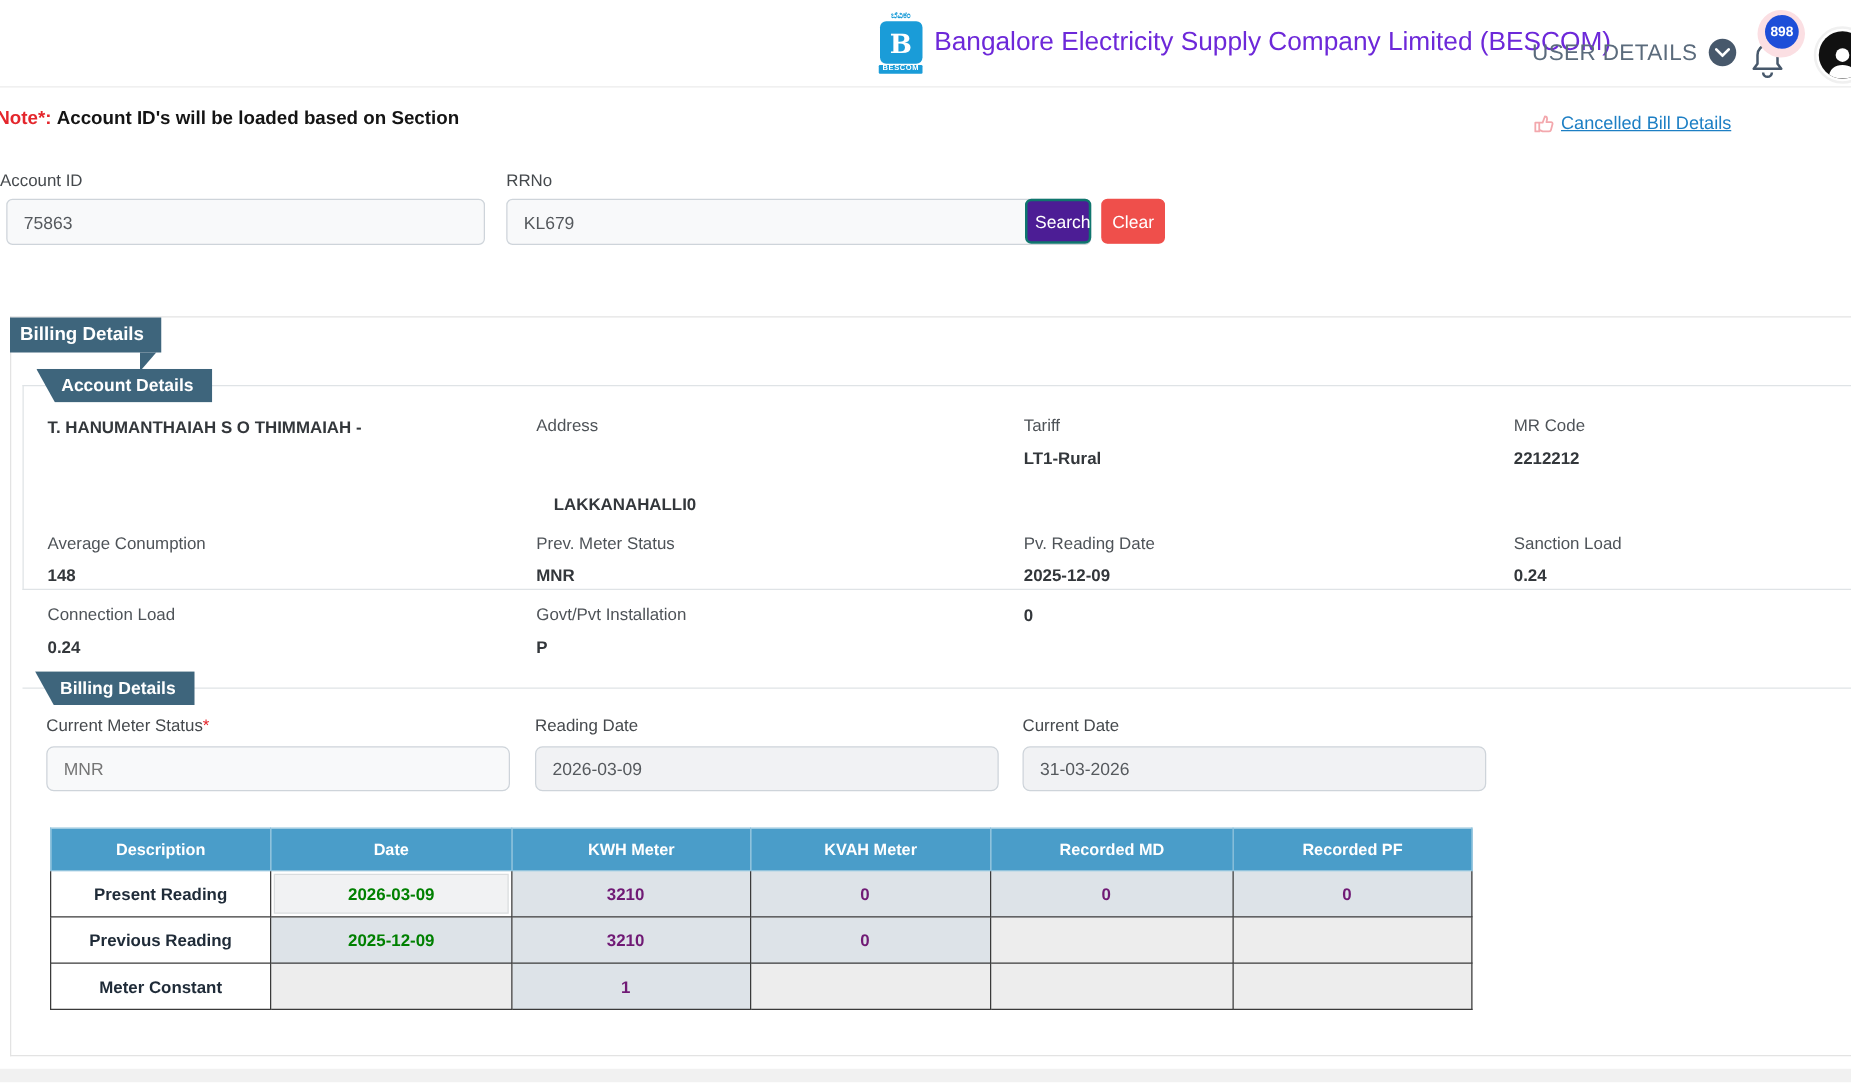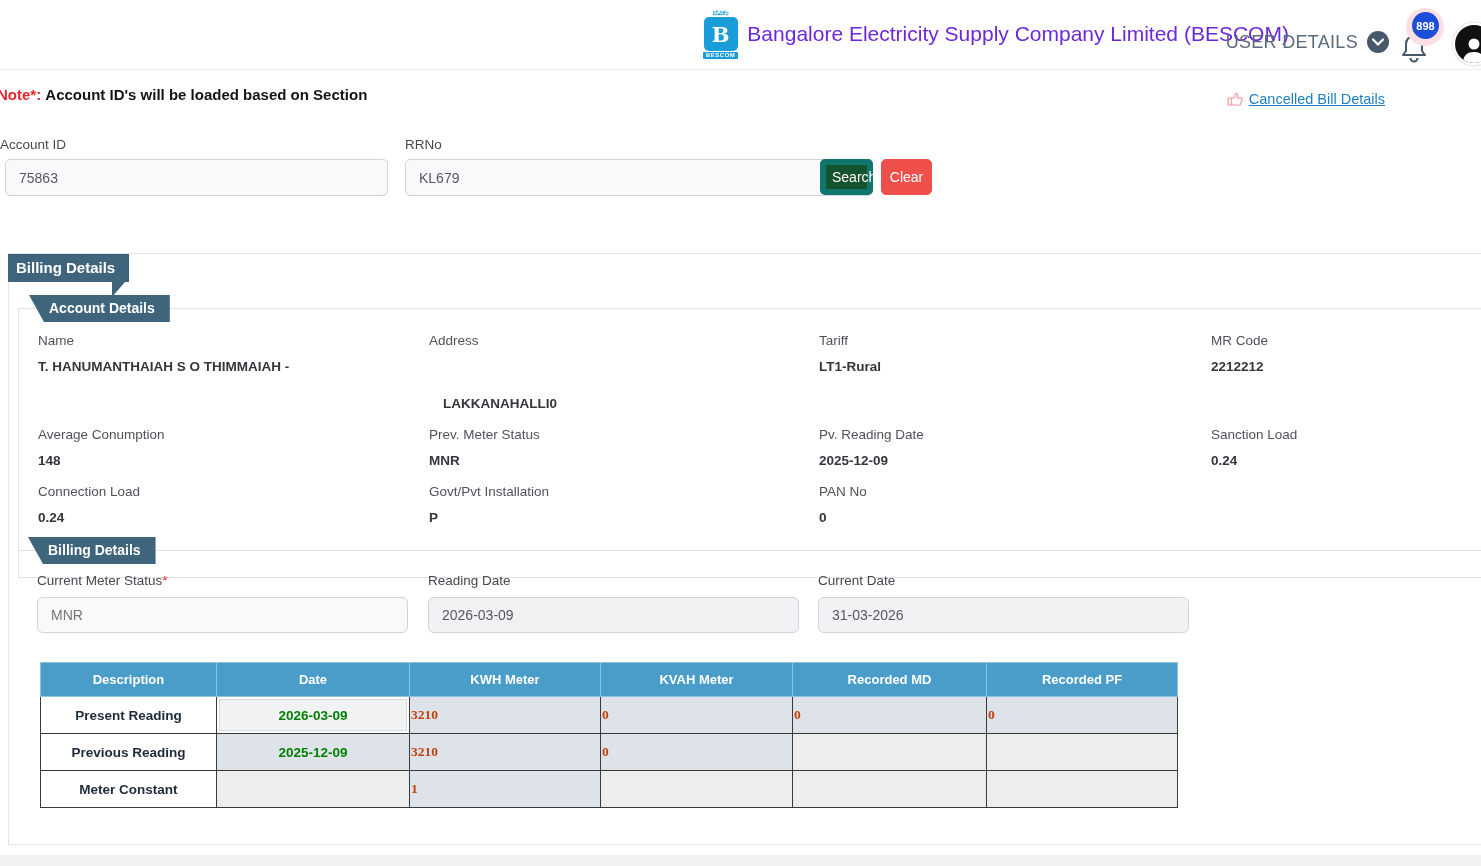--- a/index.html
+++ b/index.html
@@ -46,36 +46,36 @@
   
   .form-label { position:absolute; font-size:13.5px; color:#45494d; }
   .lbl-account { left:0px; top:137px; }
   .lbl-rrno { left:405px; top:137px; }
   .text-input { position:absolute; top:159px; height:37px; background:#f8f9fa; border:1px solid #ced4da; border-radius:5px;
     font-size:14px; color:#55595d; padding:0 13px; font-family:"Liberation Sans", sans-serif; }
   .inp-account { left:5px; width:383px; }
   .inp-rrno { left:405px; width:468px; }
   .btn { position:absolute; top:159px; height:36px; border-radius:5px; color:#fff; font-size:14px; cursor:pointer;
     font-family:"Liberation Sans", sans-serif; }
-  .btn-search { left:820px; width:53px; background:#14532d; border:6px solid #0f766e; }
+  .btn-search { left:820px; width:53px; background:#4c1d95; border:2px solid #0f766e; }
   .btn-clear { left:881px; width:51px; background:#ef4f4b; border:1px solid #ef4f4b; }
 
   
   .main-panel { position:absolute; top:253px; left:8px; right:0; bottom:21px;
     border-top:1px solid #e3e3e3; border-left:1px solid #e3e3e3; border-bottom:1px solid #e3e3e3; }
 
   .billing-tab { position:absolute; top:254px; left:8px; background:#3e657c; color:#fff; font-weight:700; font-size:15px;
     padding:5px 14px 6px 8px; cursor:pointer; }
   .billing-tab::after { content:''; position:absolute; top:100%; right:4px; width:0; height:0;
     border-top:15px solid #3e657c; border-right:13px solid transparent; }
 
   .flag-label { position:absolute; top:-14px; left:10px; background:#3e657c; color:#fff; font-weight:700; font-size:14px;
     padding:5px 15px 6px 20px; clip-path:polygon(0 0, 100% 0, 100% 100%, 15px 100%); }
 
-  .account-panel { position:absolute; top:308px; left:18px; right:0; height:270px;
+  .account-panel { position:absolute; top:308px; left:18px; right:0; height:164px;
     border:1px solid #dfe3e6; border-right:none; }
   .account-grid { display:grid; grid-template-columns:391px 390px 392px auto; padding:14px 0 0 19px; }
   .field .f-label { font-size:13.5px; color:#4e5358; margin:10px 0 0; }
   .field .f-value { font-size:13.5px; font-weight:700; color:#33373b; margin:11px 0 6px; }
   .field .indent { padding-left:14px;margin-top:48px; }
 
   .billing-panel { position:absolute; top:550px; left:18px; right:0; height:295px; border-top:1px solid #dfe3e6; }
   .billing-grid { display:grid; grid-template-columns:391px 390px auto; padding:22px 16px 0 19px; }
   .billing-grid .f-label { font-size:13.5px; color:#45494d; margin:0 0 9px; }
   .b-input { width:371px; height:36px; background:#f8f9fa; border:1px solid #ced4da; border-radius:6px;
@@ -86,21 +86,21 @@
   
   .meter-table { position:absolute; top:662px; left:40px; border-collapse:collapse; table-layout:fixed; }
   .meter-table col.c1{width:176px}.meter-table col.c2{width:193px}.meter-table col.c3{width:191px}
   .meter-table col.c4{width:192px}.meter-table col.c5{width:194px}.meter-table col.c6{width:191px}
   .meter-table th { background:#4a9dc9; color:#fff; font-size:13px; font-weight:700; height:34px;
     border:1px solid #8fc2dc; text-align:center; }
   .meter-table thead tr { border:1px solid #3a3a3a; }
   .meter-table td { height:37px; border:1px solid #3a3a3a; font-size:13.5px; font-weight:700; }
   .desc-cell { text-align:center; color:#1f2b38; background:#fff; }
   .meter-table td.date-col { text-align:center; color:#008000; }
-  .meter-table td.num-col { text-align:left; padding-right:10px; color:#c2410c;font-family:Liberation Serif, serif; }
+  .meter-table td.num-col { text-align:center; padding-right:10px; color:#701a75; }
   .meter-table td.filled { background:#dde3e8; }
   .meter-table td.empty { background:#ededed; }
   .meter-table td.input-like { background:#f1f2f3; box-shadow:inset 0 0 0 2px #fff, inset 0 0 0 3px #d9dcde; }
 
   .footer-strip { position:absolute; left:0; right:0; bottom:0; height:11px; background:#f1f1f1; }
 </style>
 </head>
 <body>
 
 <div class="app-header">
@@ -162,21 +162,20 @@
 <button class="btn btn-search">Search</button>
 <button class="btn btn-clear">Clear</button>
 
 <div class="main-panel"></div>
 <div class="billing-tab">Billing Details</div>
 
 <div class="account-panel">
   <span class="flag-label">Account Details</span>
   <div class="account-grid">
     <div class="field">
-      <div class="f-label">Name</div>
       <div class="f-value">T. HANUMANTHAIAH S O THIMMAIAH -</div>
     </div>
     <div class="field">
       <div class="f-label">Address</div>
       <div class="f-value indent">LAKKANAHALLI0</div>
     </div>
     <div class="field">
       <div class="f-label">Tariff</div>
       <div class="f-value">LT1-Rural</div>
     </div>
@@ -202,21 +201,20 @@
     </div>
     <div class="field">
       <div class="f-label">Connection Load</div>
       <div class="f-value">0.24</div>
     </div>
     <div class="field">
       <div class="f-label">Govt/Pvt Installation</div>
       <div class="f-value">P</div>
     </div>
     <div class="field">
-      <div class="f-label">PAN No</div>
       <div class="f-value">0</div>
     </div>
     <div class="field"></div>
   </div>
 </div>
 
 <div class="billing-panel">
   <span class="flag-label">Billing Details</span>
   <div class="billing-grid">
     <div>

